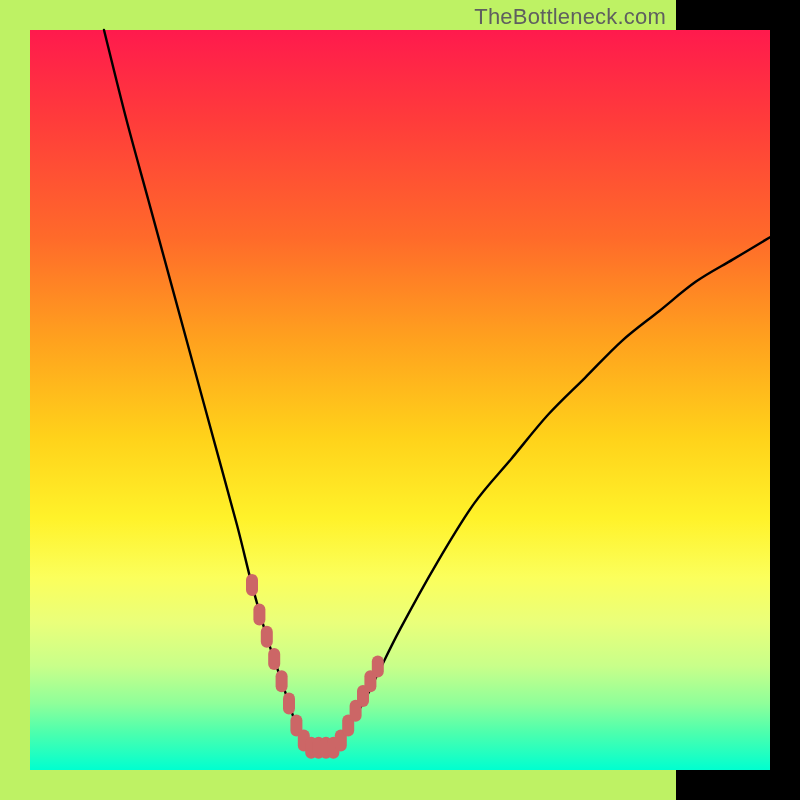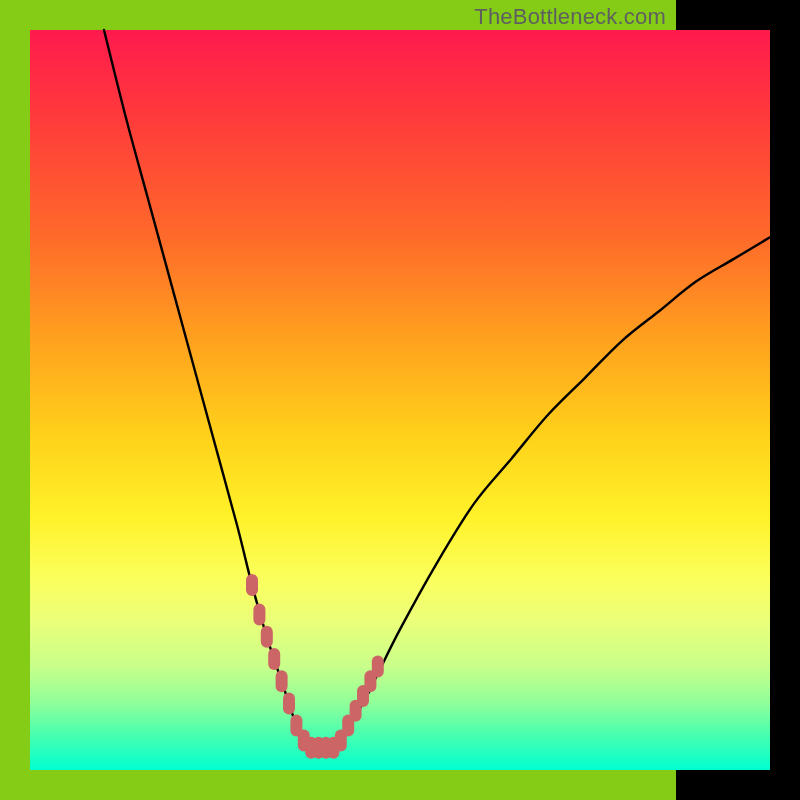--- a/index.html
+++ b/index.html
@@ -8,21 +8,21 @@
     width: 800px;
     height: 800px;
     overflow: hidden;
     background: #000;
     font-family: Arial, Helvetica, sans-serif;
   }
   .stage {
     position: relative;
     width: 676px;
     height: 800px;
-    background: #84cc16;
+    background: #bef264;
   }
   .plot-area {
     position: absolute;
     left: 30px;
     top: 30px;
     width: 740px;
     height: 740px;
     background: linear-gradient(to bottom,
       #ff1a4d 0%,
       #ff3b3b 12%,

